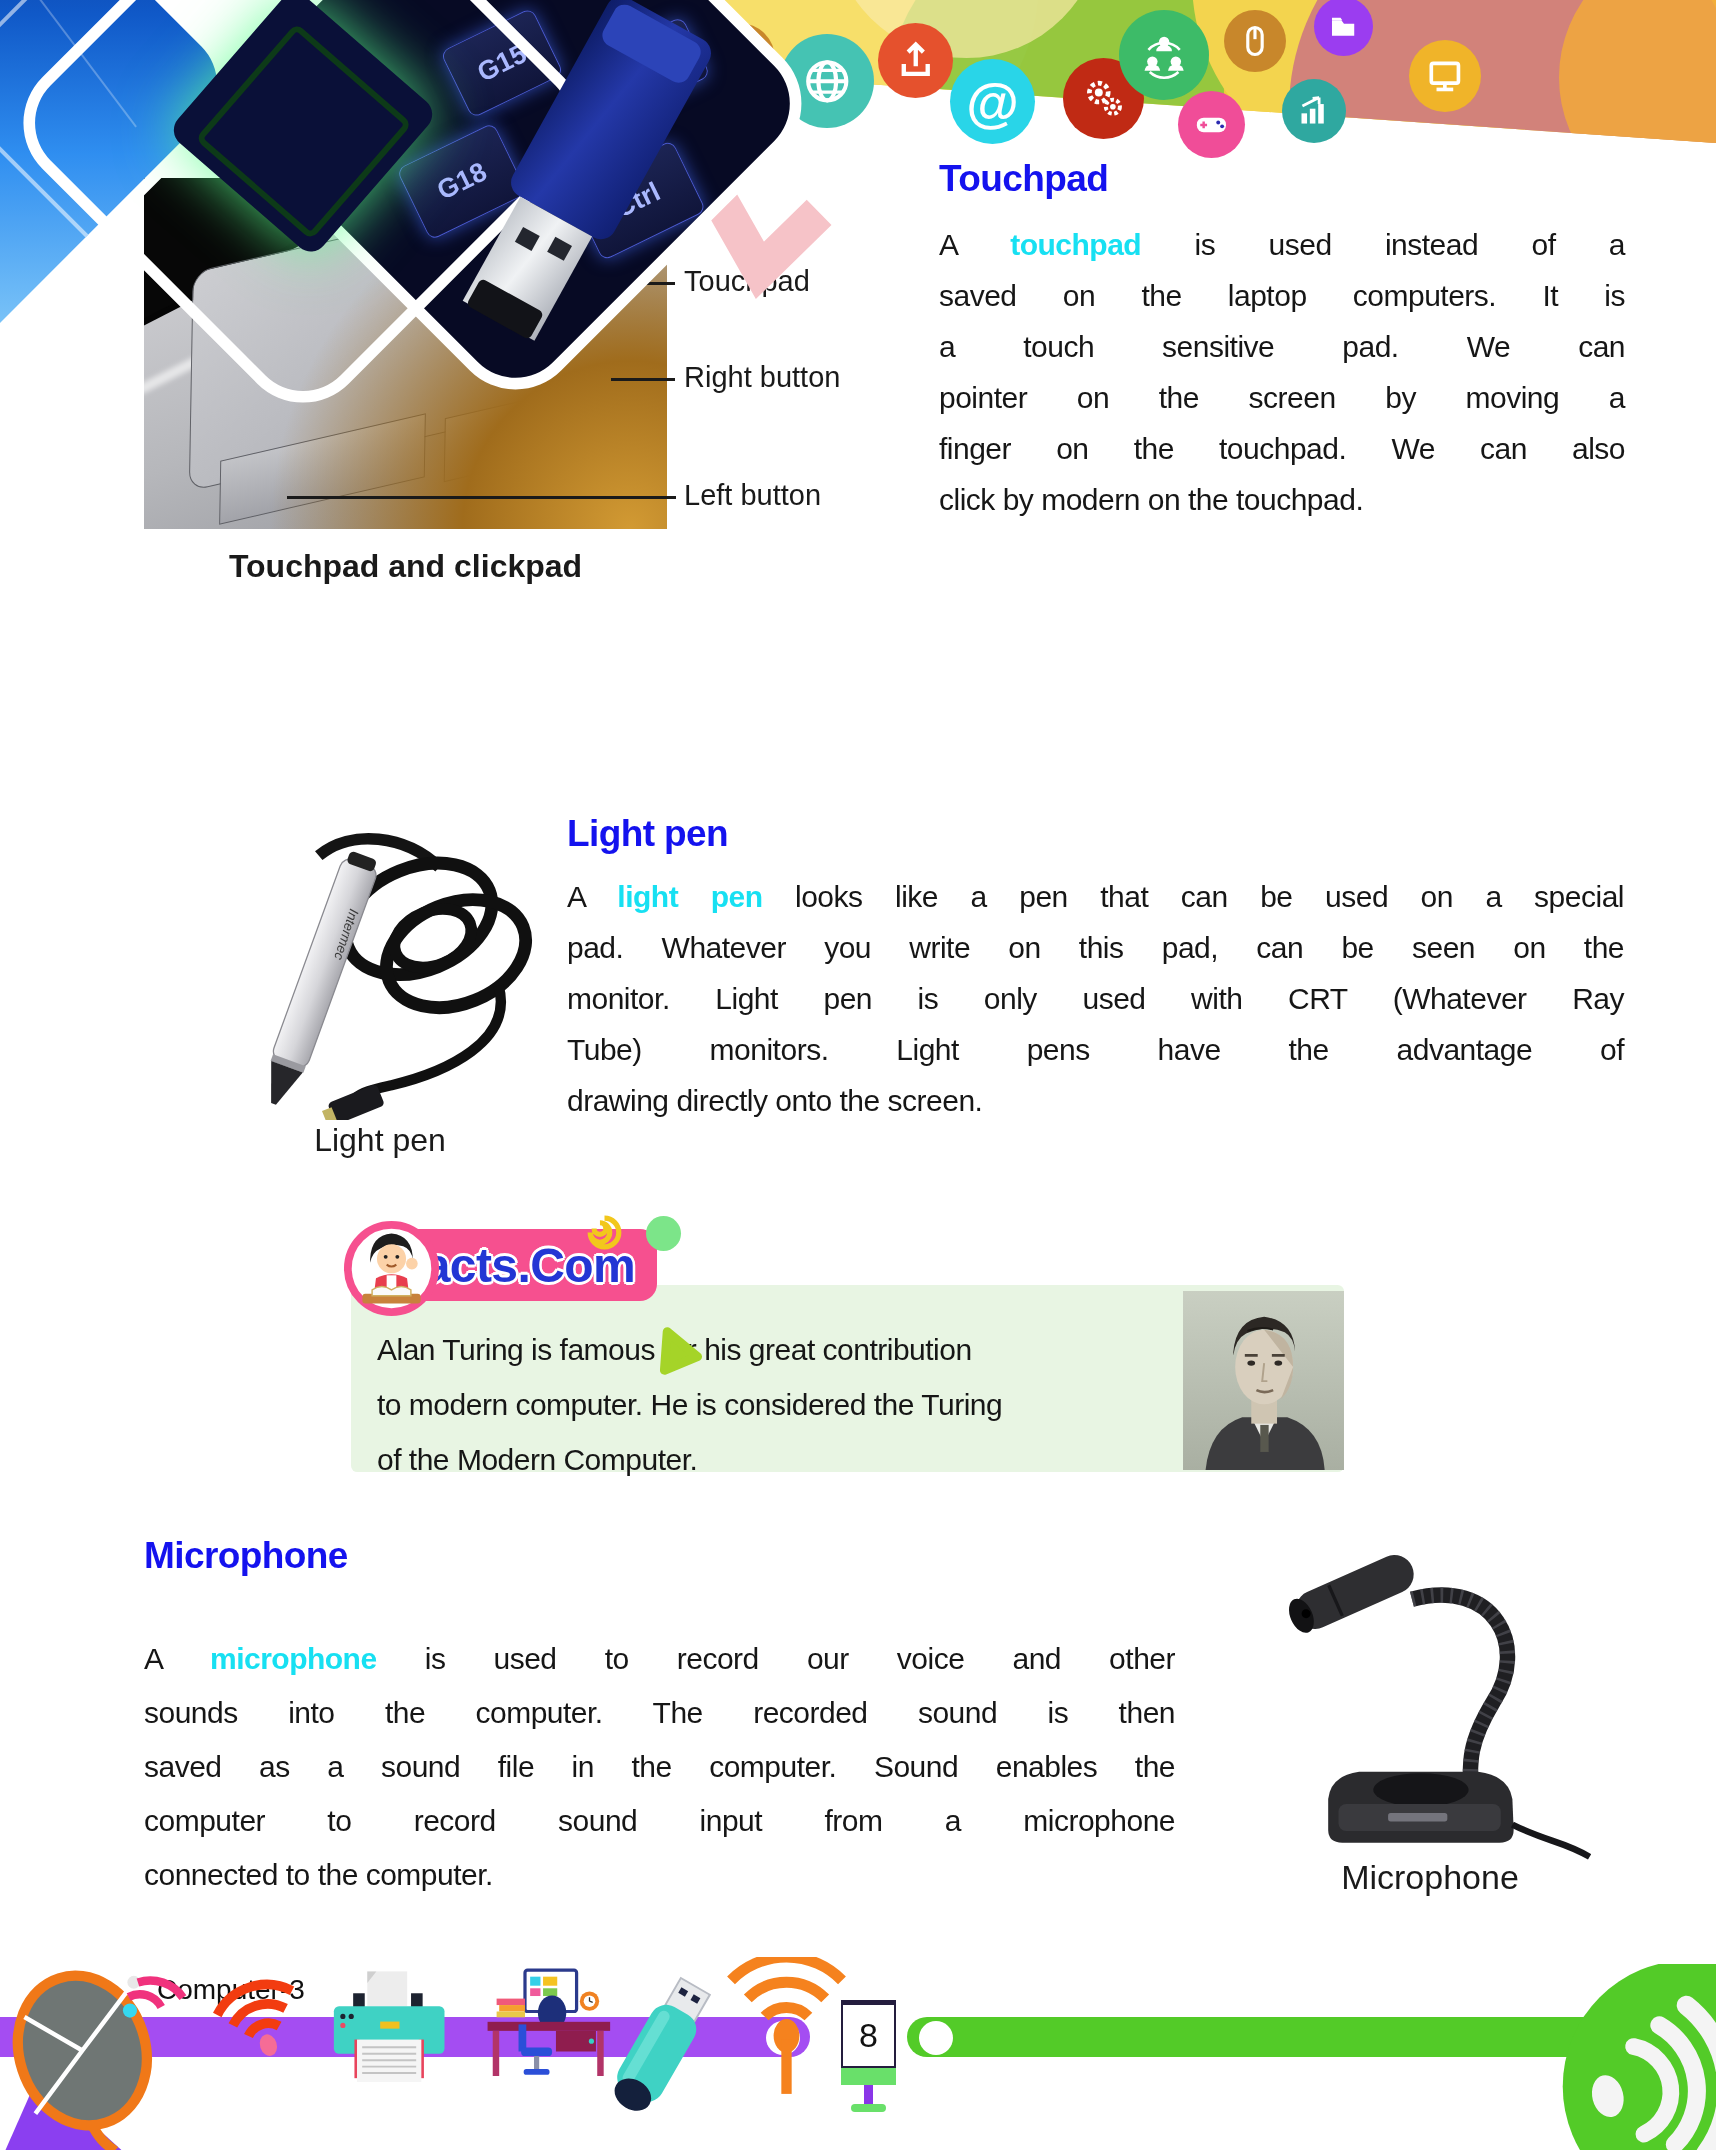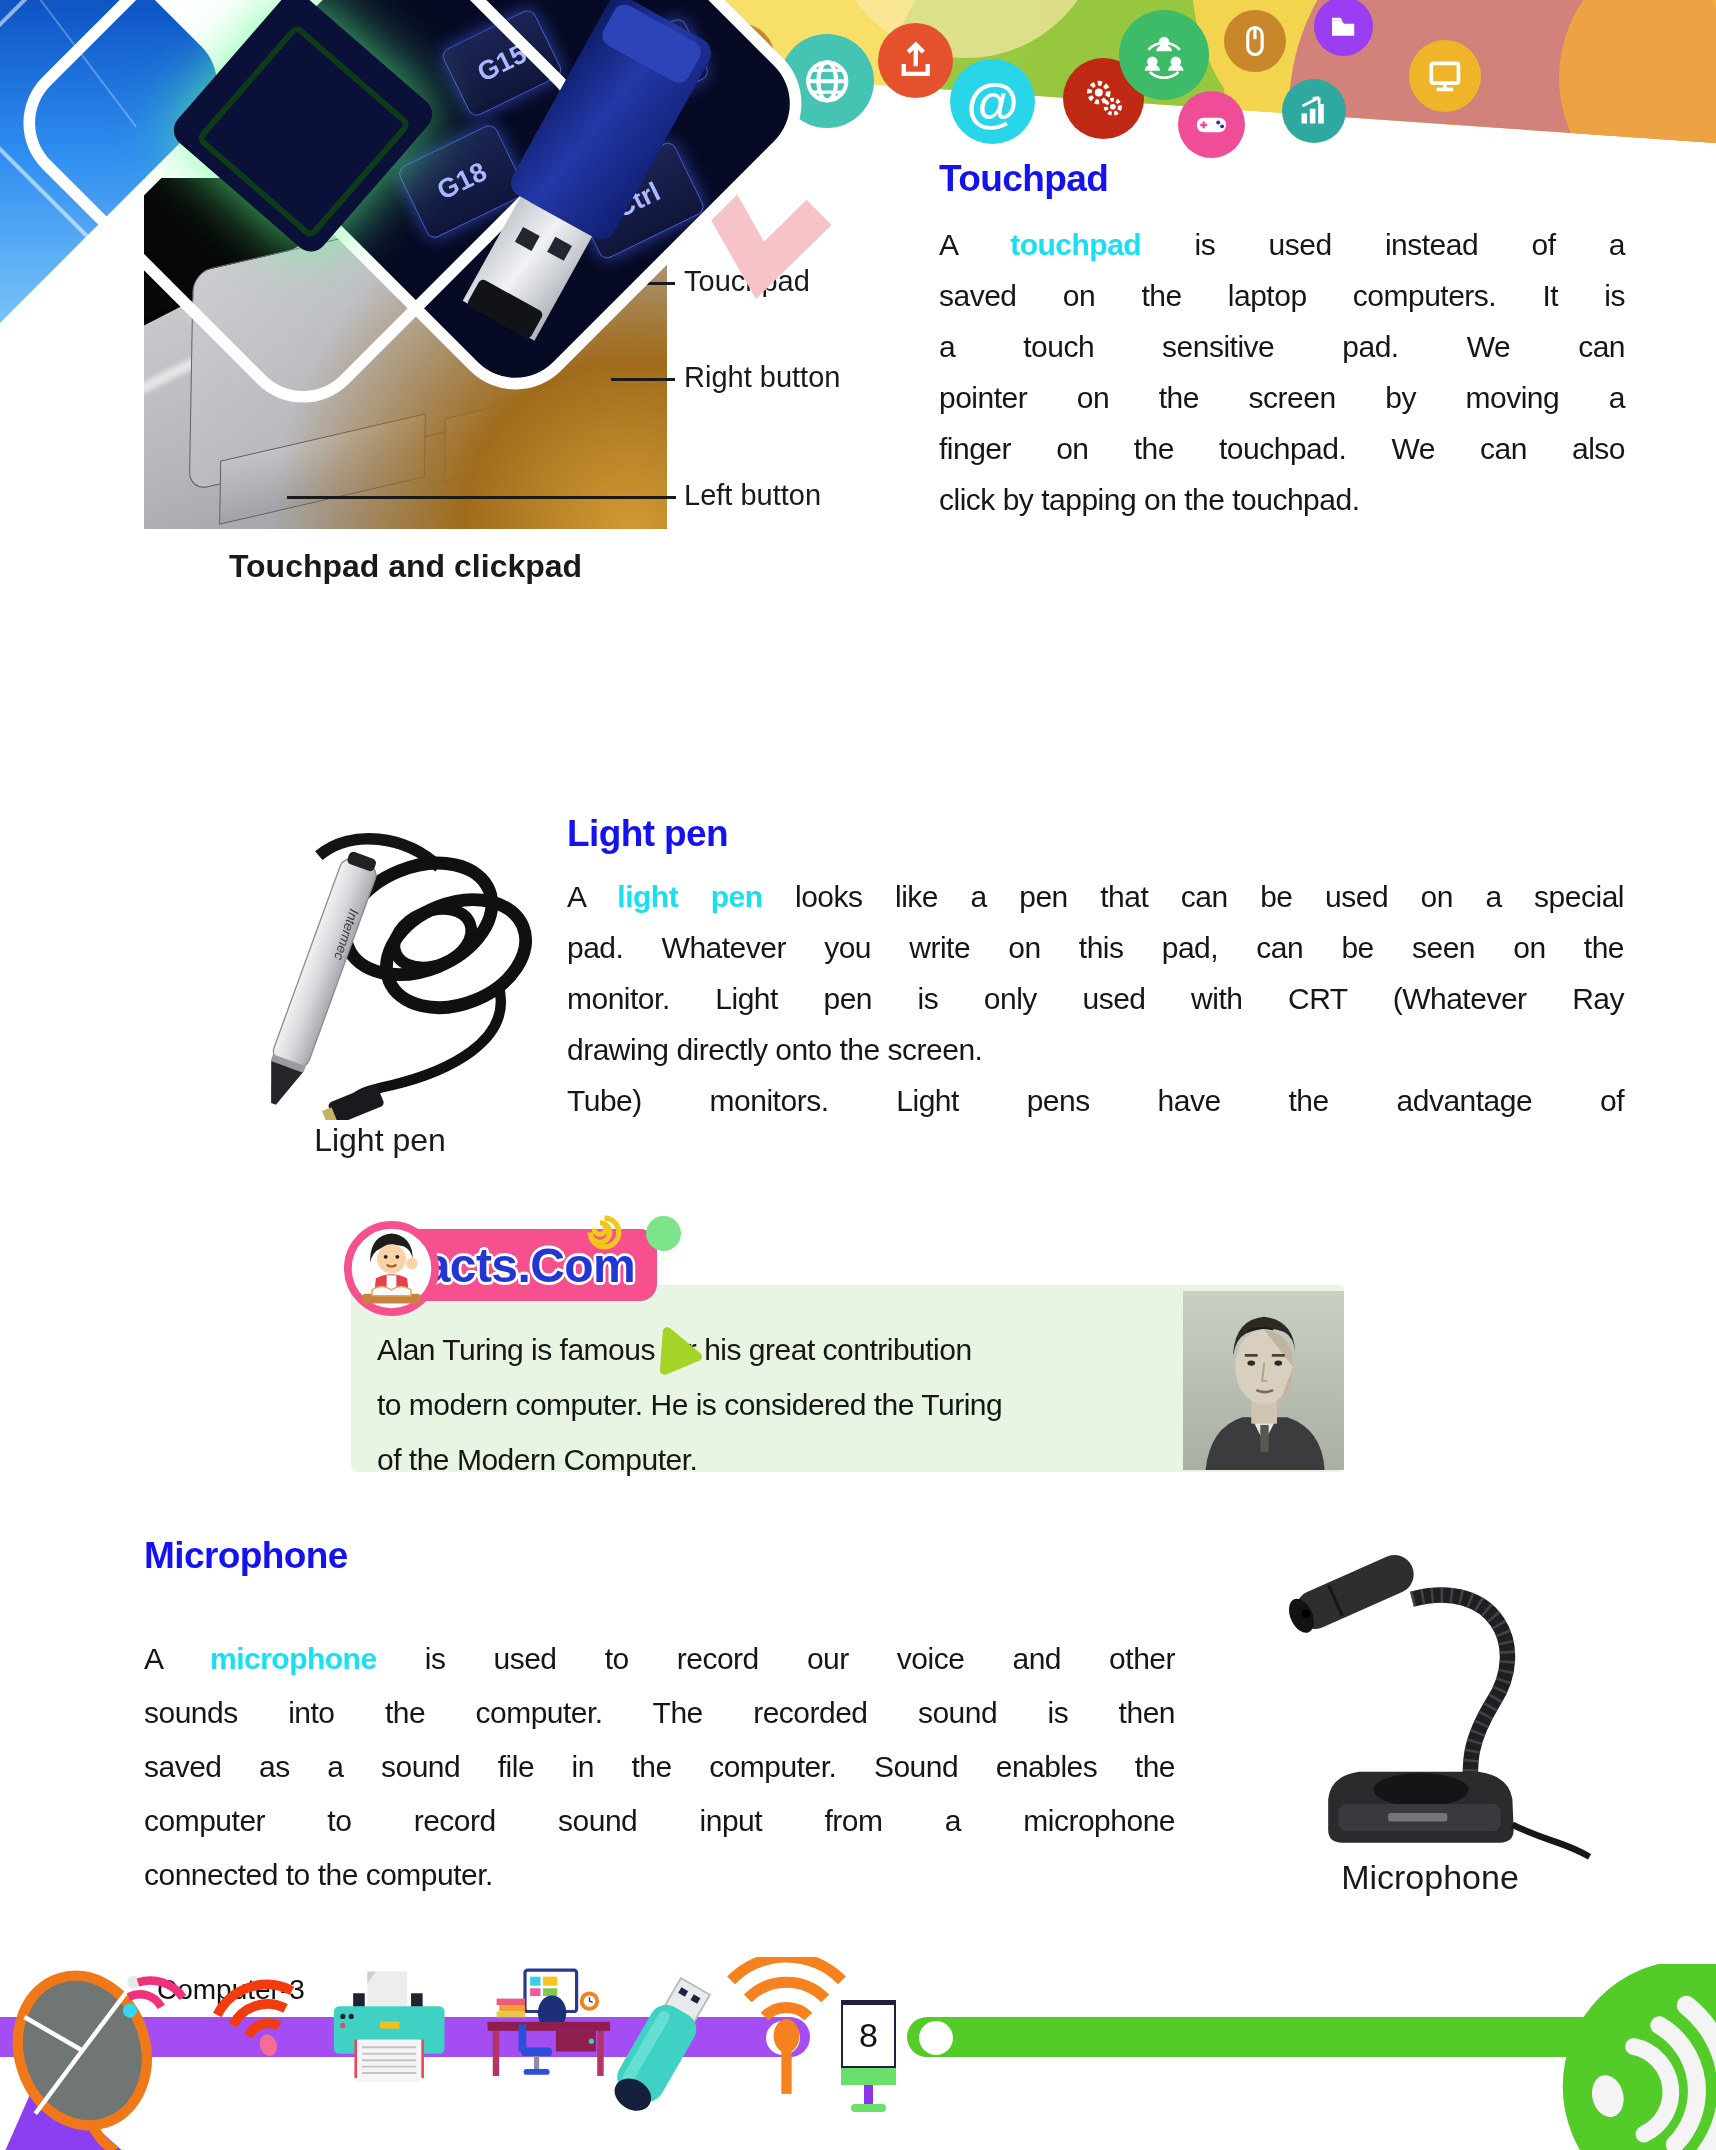--- a/index.html
+++ b/index.html
@@ -265,21 +265,21 @@
 
   <div class="figcap" style="left:144px;top:548px;width:523px;font-weight:bold;">Touchpad and clickpad</div>
 
   <div class="h-blue" style="left:939px;top:158px;">Touchpad</div>
   <div class="para" style="left:939px;top:219px;width:686px;">
     <div class="jl"><span>A </span><span class="kw">touchpad</span><span> is used instead of a</span></div>
     <div class="jl">saved on the laptop computers. It is</div>
     <div class="jl">a touch sensitive pad. We can</div>
     <div class="jl">pointer on the screen by moving a</div>
     <div class="jl">finger on the touchpad. We can also</div>
-    <div class="jl last">click by tapping on the touchpad.</div>
+    <div class="jl last">click by modern on the touchpad.</div>
   </div>
 
 
   <svg class="abs" style="left:193px;top:817px;" width="374" height="303" viewBox="0 0 580 470">
     <defs>
       <linearGradient id="peng" x1="0" y1="0" x2="1" y2="0">
         <stop offset="0" stop-color="#f2f2f4"></stop>
           <stop offset="0.5" stop-color="#d6d6da"></stop>
           <stop offset="1" stop-color="#a8a8ae"></stop>
       </linearGradient>
@@ -301,22 +301,22 @@
       <rect x="200" y="436" width="16" height="22" fill="#c2b464"></rect>
     </g>
   </svg>
   <div class="figcap" style="left:193px;top:1122px;width:374px;">Light pen</div>
 
   <div class="h-blue" style="left:567px;top:813px;">Light pen</div>
   <div class="para" style="left:567px;top:871px;width:1057px;">
     <div class="jl"><span>A </span><span class="kw">light pen</span><span> looks like a pen that can be used on a special</span></div>
     <div class="jl">pad. Whatever you write on this pad, can be seen on the</div>
     <div class="jl">monitor. Light pen is only used with CRT (Whatever Ray</div>
+    <div class="jl">Tube) monitors. Light pens have the advantage of</div>
     <div class="jl last">drawing directly onto the screen.</div>
-    <div class="jl">Tube) monitors. Light pens have the advantage of</div>
   </div>
 
   <div class="facts-box"></div>
   <div class="facts-badge">
     <div class="facts-logo">Facts.Com</div>
   </div>
   <svg class="abs" style="left:585px;top:1213px;z-index:2;" width="39" height="39" viewBox="0 0 60 60">
     <path d="M30 8 a22 22 0 1 1 -22 22 a15 15 0 1 0 15 -15 a9 9 0 1 1 -9 9" fill="none" stroke="#f2c71c" stroke-width="8"></path>
   </svg>
   <div class="abs" style="left:646px;top:1216px;width:35px;height:35px;border-radius:50%;background:#7ce589;z-index:2;"></div>

